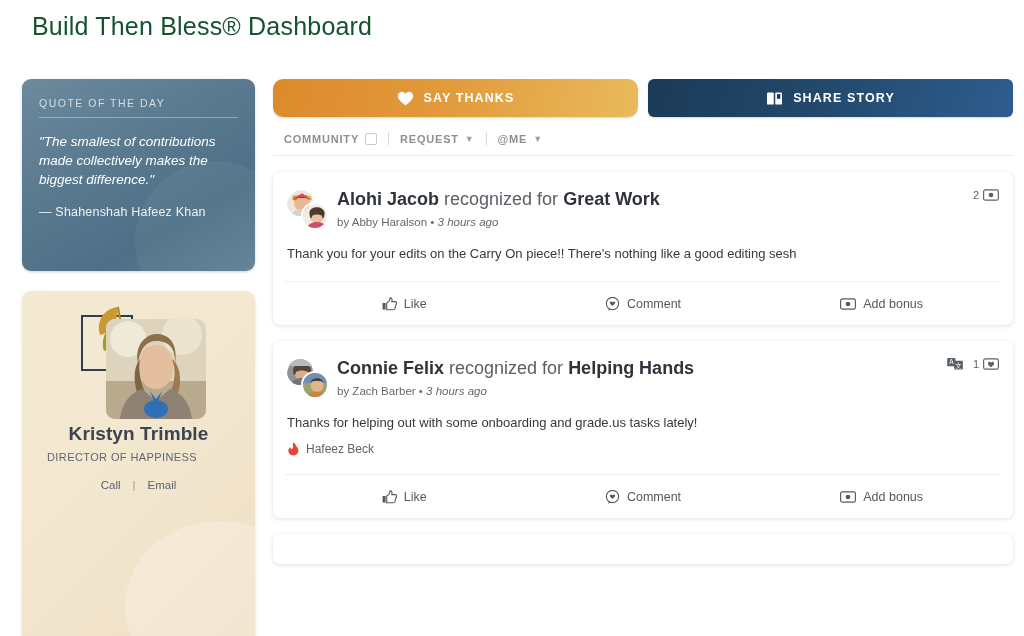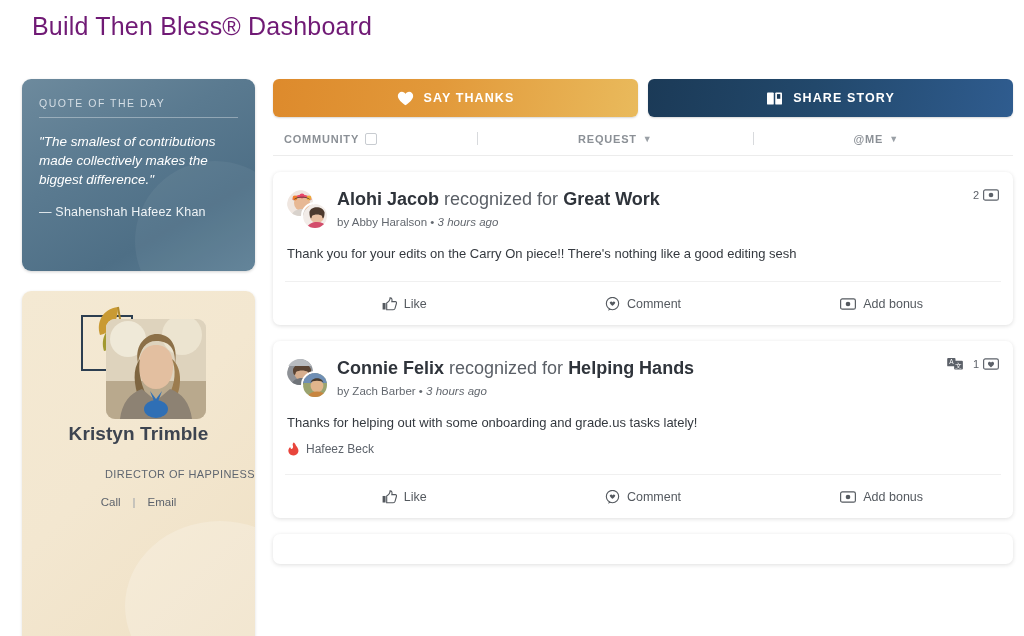--- a/index.html
+++ b/index.html
@@ -8,21 +8,21 @@
     background: #ffffff;
     font-family: "Liberation Sans", sans-serif;
     overflow: hidden;
   }
 
   .page { position: relative; width: 1024px; height: 636px; background: #fff; }
 
   
   .page-title {
     position: absolute; left: 32px; top: 12px;
-    font-size: 25px; font-weight: 400; color: #701a75;
+    font-size: 25px; font-weight: 400; color: #14532d;
     letter-spacing: 0.2px; white-space: nowrap;
   }
 
   
   .left-col { position: absolute; left: 22px; top: 79px; width: 233px; border-radius: 25px; }
 
   .quote-card {
     position: relative;
     width: 233px; height: 192px;
     border-radius: 9px;
@@ -73,22 +73,22 @@
     position: absolute; left: 84px; top: 28px;
     width: 100px; height: 100px; border-radius: 9px;
     overflow: hidden;
     background: linear-gradient(175deg,#e8e2d4 0%, #ded6c4 40%, #cdbfa6 100%);
   }
   .profile-name {
     text-align: center; font-size: 19px; font-weight: 700;
     color: #3d4450; letter-spacing: .1px; margin-top: 2px;
   }
   .profile-role {
-    text-align: right; font-size: 11px; color: #5f6670;
-    letter-spacing: .4px; margin-top: 23px;
+    text-align: left; font-size: 11px; color: #5f6670;
+    letter-spacing: .4px; margin-top: 6px; padding-left: 25px;
   }
   .gift-btn {
     display: flex; align-items: center; justify-content: center; gap: 8px;
     width: 140px; height: 30px; margin: 15px auto 0 auto;
     border: 1px solid #e09a3e; border-radius: 16px;
     background: #fffdf8; color: #d88f2a;
     font-size: 11.5px; font-weight: 700; letter-spacing: .7px;
     cursor: pointer;
   }
   .profile-links {
@@ -101,25 +101,25 @@
   
   .right-col { position: absolute; left: 273px; top: 79px; width: 740px; }
 
   .action-row { display: flex; gap: 10px; }
   .big-btn {
     flex: 1; height: 38px; border-radius: 6px; border: none;
     display: flex; align-items: center; justify-content: center; gap: 10px;
     color: #fff; font-size: 12.5px; font-weight: 700; letter-spacing: 1.1px;
     cursor: pointer; box-shadow: 0 1px 2px rgba(0,0,0,.16);
   }
-  .btn-thanks { background: linear-gradient(100deg, #dd8a2c 0%, #e2993a 45%, #e9ba5c 100%); }
+  .btn-thanks { background: linear-gradient(100deg, #dd8a2c 0%, #e2993a 45%, #e9ba5c 100%); border-radius: 10px; }
   .btn-story  { background: linear-gradient(100deg, #1b3a57 0%, #22486b 45%, #2f5c8f 100%); }
 
   .filter-row {
-    display: flex; align-items: center; justify-content: space-between;
+    display: flex; align-items: center; justify-content: flex-start;
     gap: 0; height: 34px; margin-top: 5px;
     border-bottom: 1px solid #ececec;
     font-size: 11px; font-weight: 700; color: #8b9096; letter-spacing: .8px;
   }
   .filter-item { display:flex; align-items:center; gap:6px; padding: 0 11px; cursor: pointer; }
   .filter-div { width:1px; height:13px; background:#d8dadd; }
   .chk { width: 12px; height: 12px; border: 1px solid #c8ccd1; border-radius: 2px; background:#fff; }
   .caret { font-size: 9px; color:#9aa0a6; }
   .filter-tail { width: 14px; }
 

